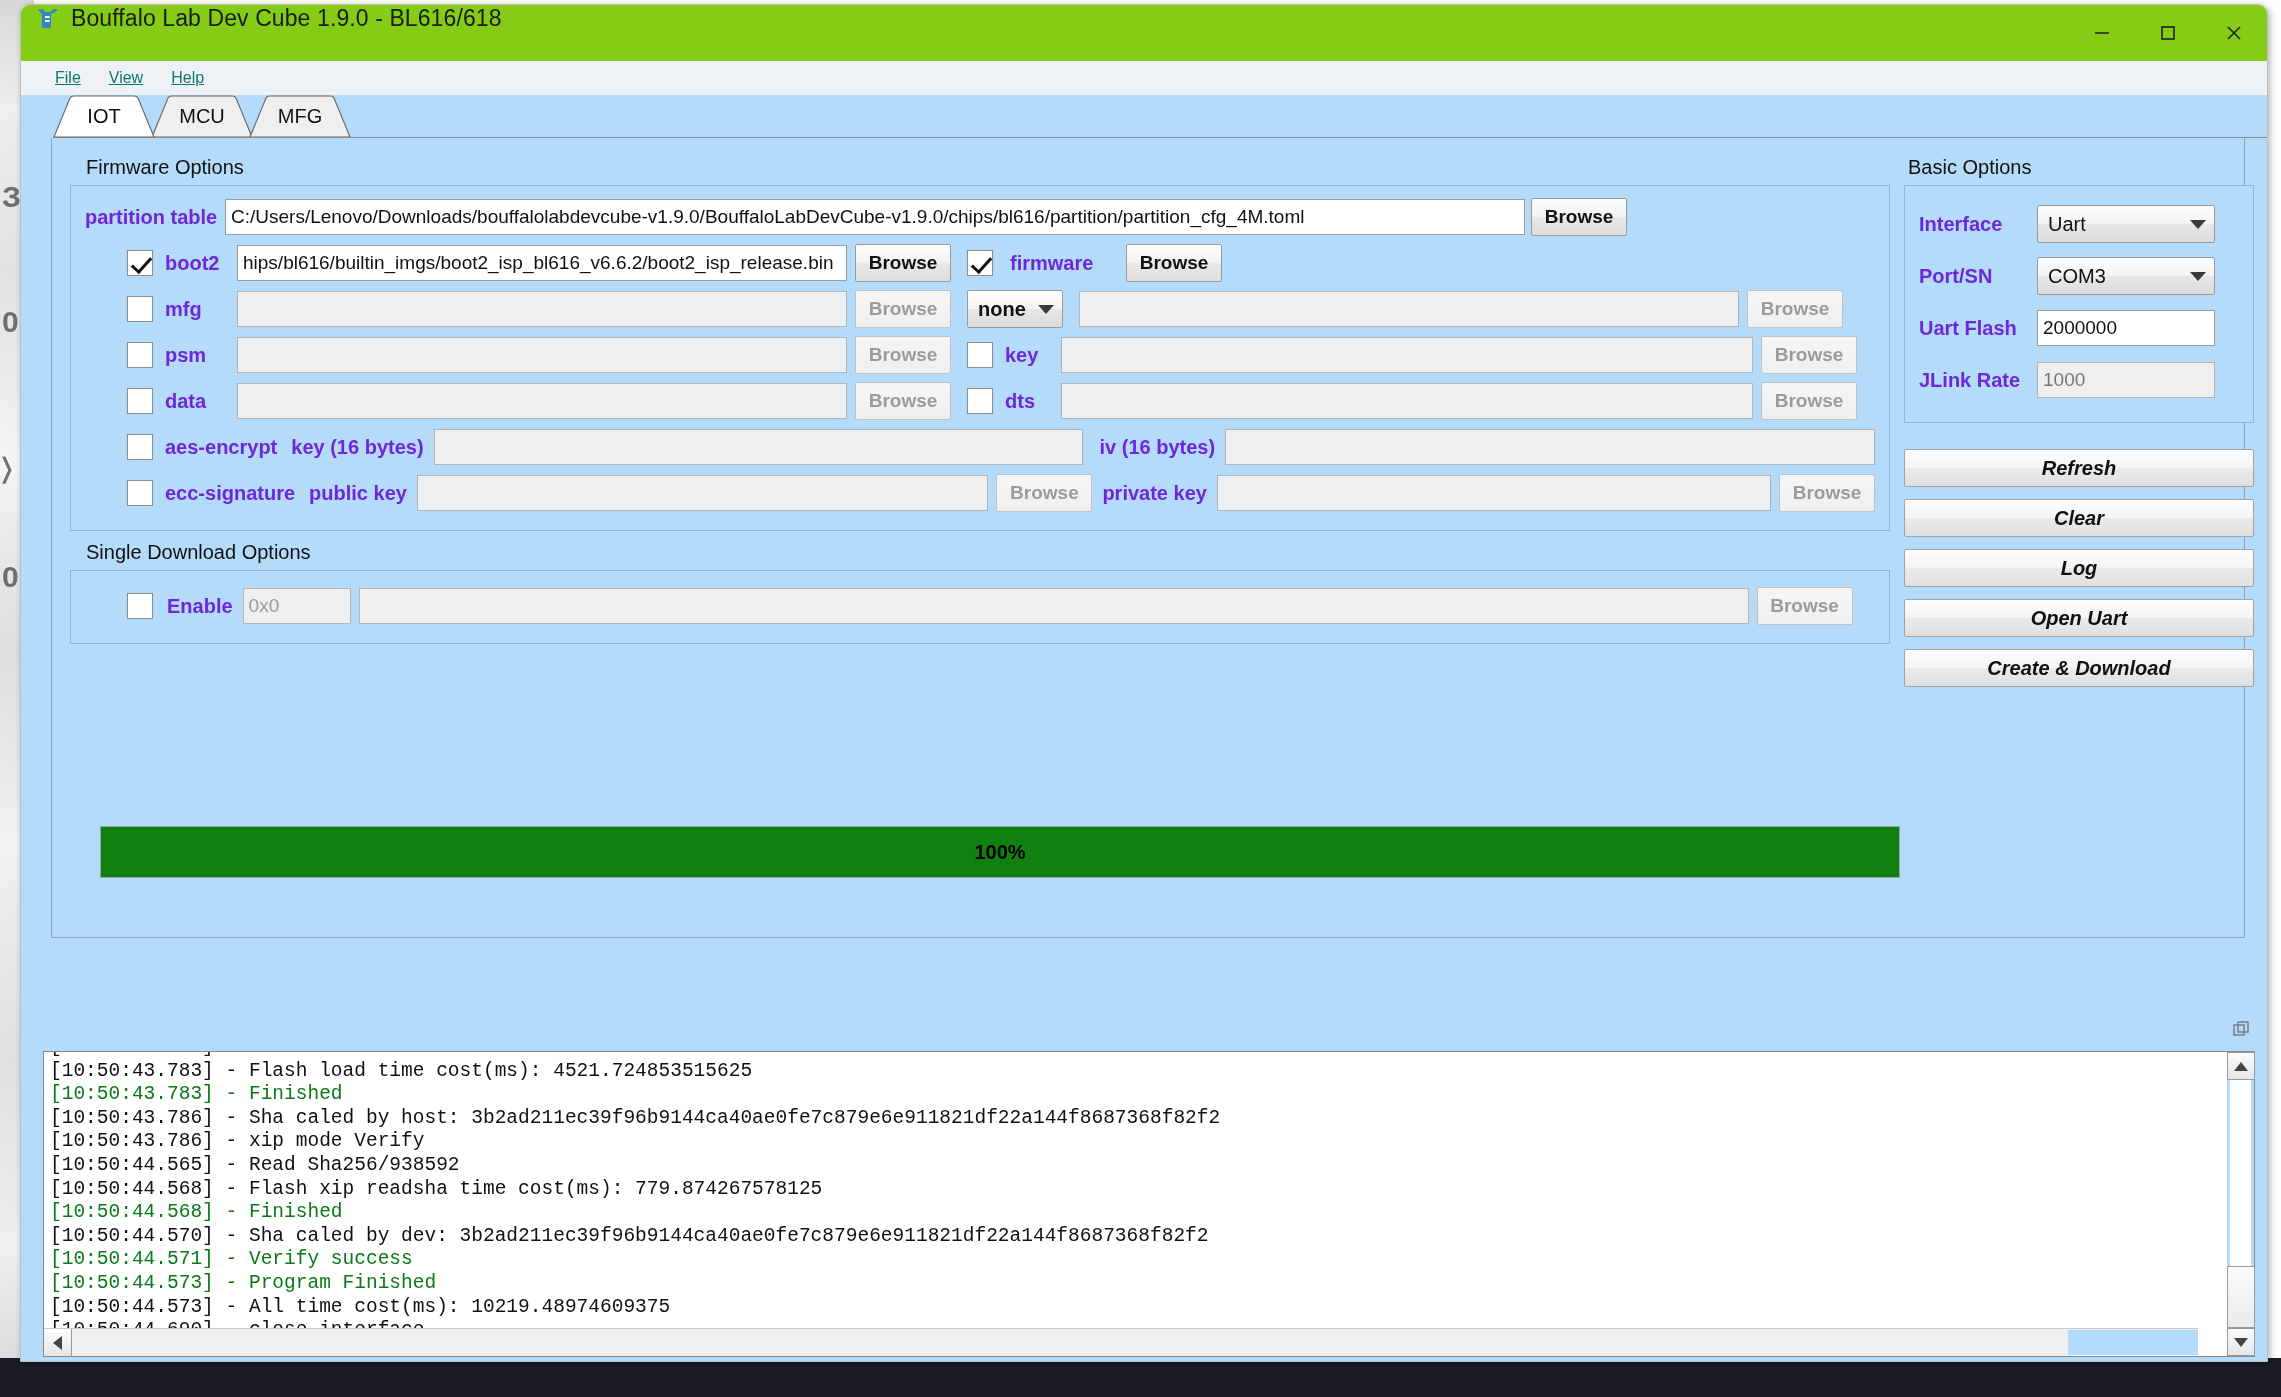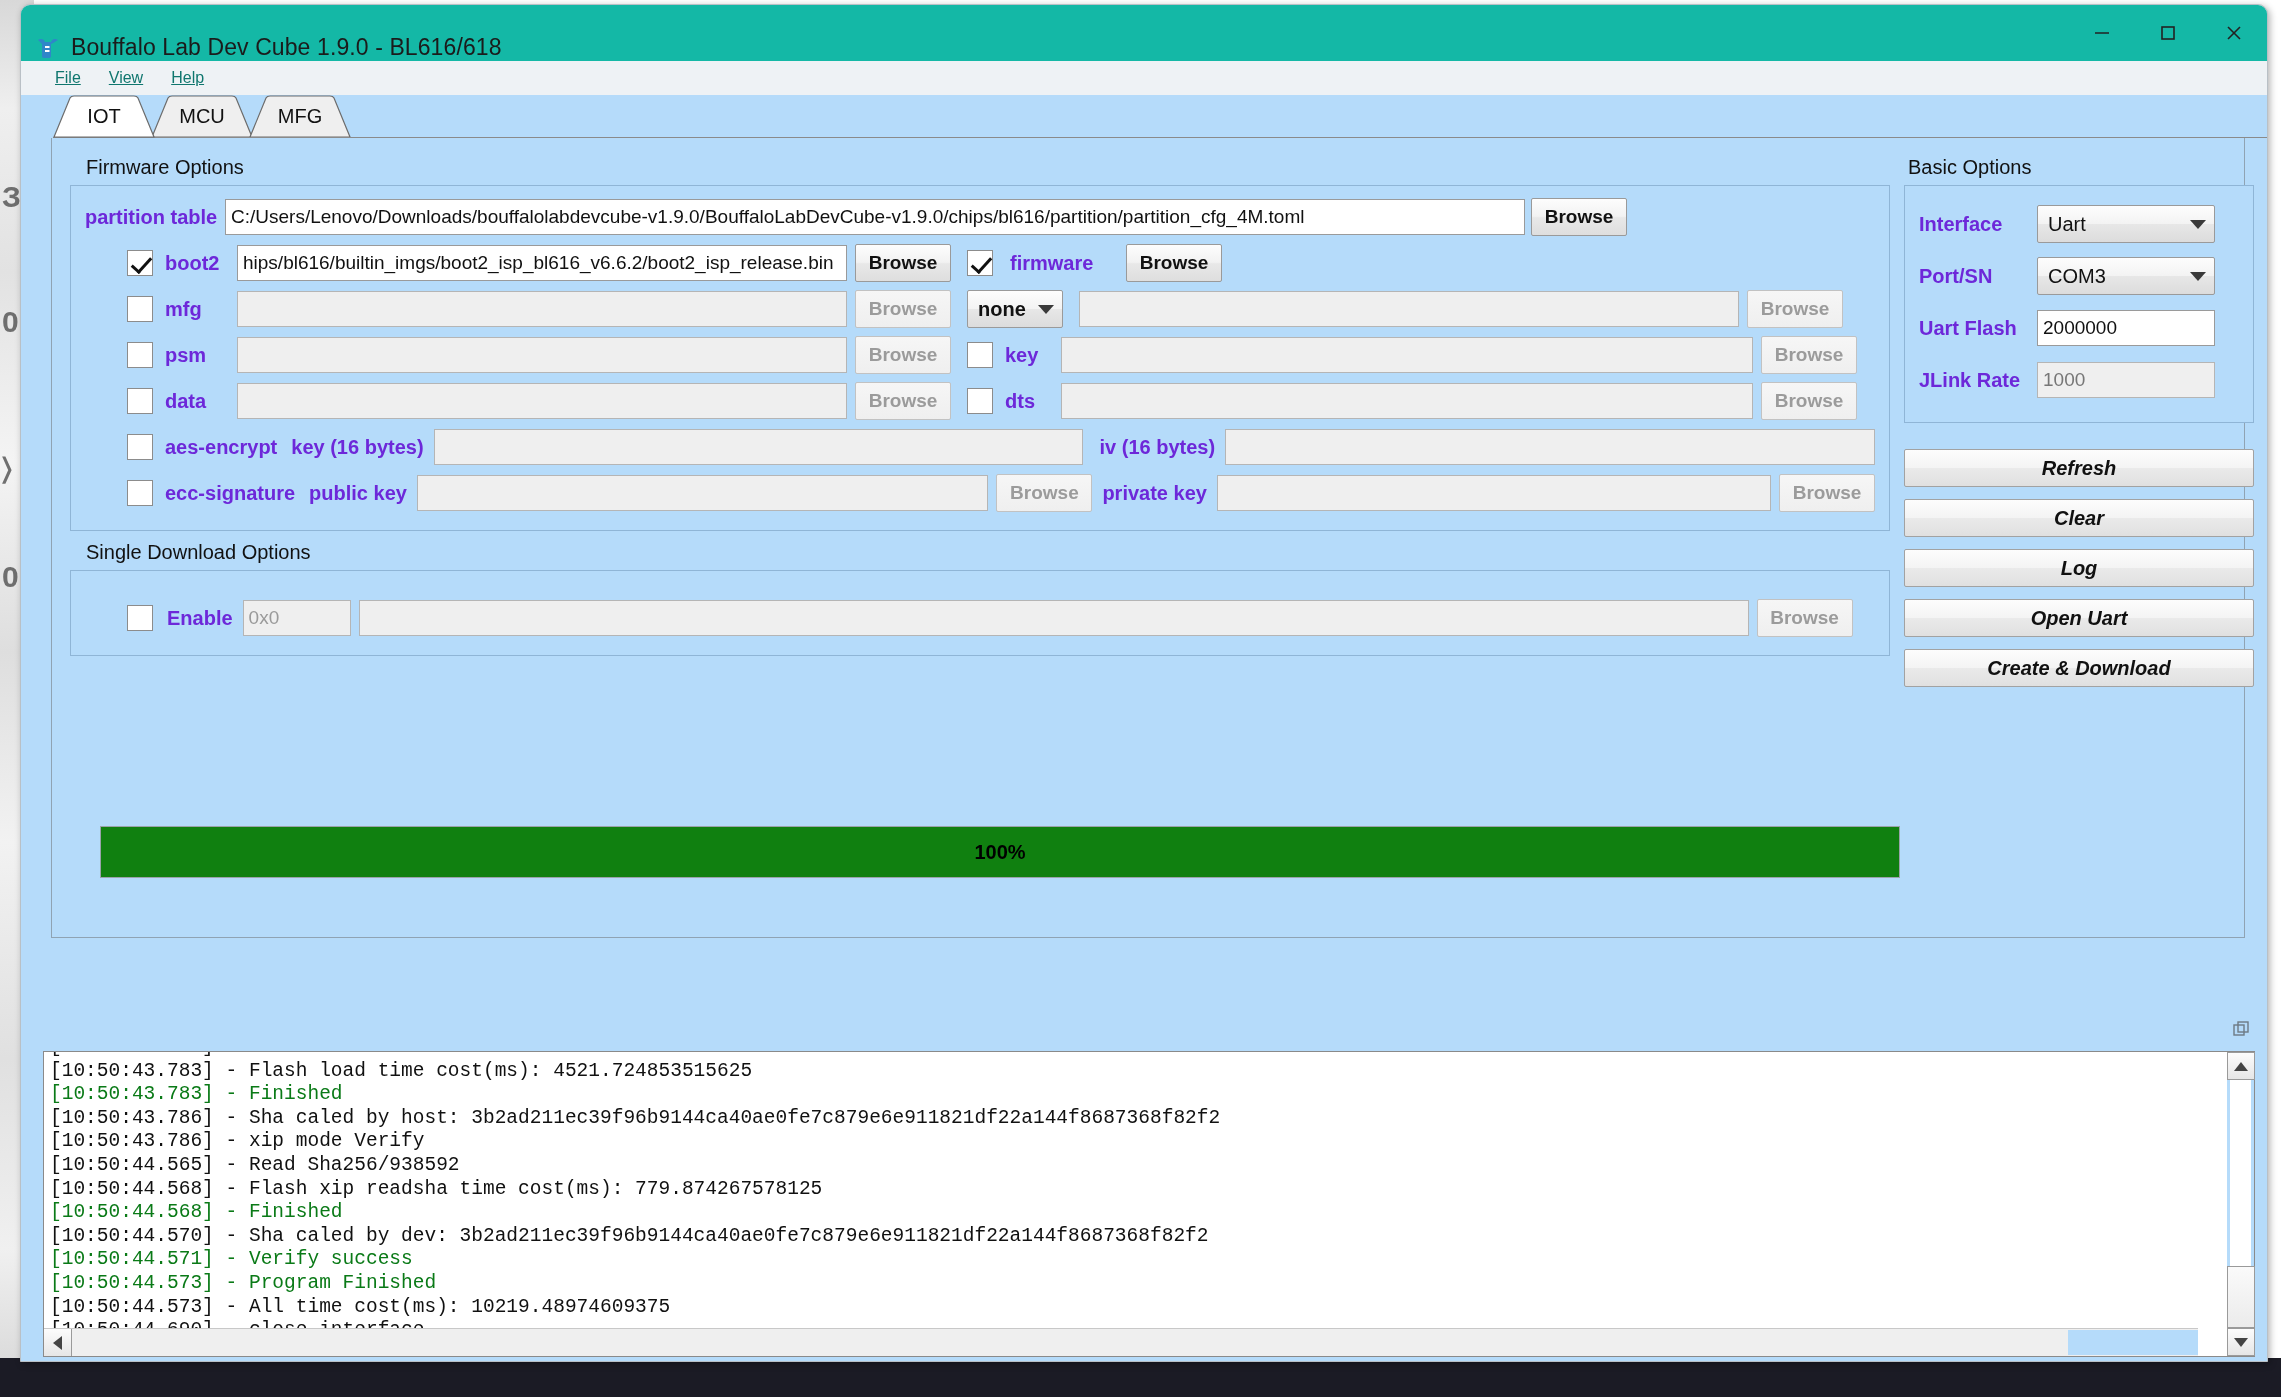--- a/index.html
+++ b/index.html
@@ -35,22 +35,22 @@
   #window {
     position: absolute; left: 20px; top: 4px;
     width: 2248px; height: 1358px;
     background: #eef2f5;
     border: 1px solid #b9c0c6;
     border-radius: 10px 10px 0 0;
     box-shadow: 2px 2px 7px rgba(0,0,0,.30);
     overflow: hidden;
   }
   .titlebar {
-    position: relative; height: 56px; background: #14b8a6;
-    display: flex; align-items: flex-end;
+    position: relative; height: 56px; background: #84cc16;
+    display: flex; align-items: flex-start;
   }
   .app-icon {
     width: 26px; height: 26px; margin-left: 14px; margin-right: 10px;
     position: relative; flex: none;
   }
   .app-icon svg { display:block; }
   .title-text {
     font-size: 23px; color: #1b1b1b; letter-spacing: .1px;
     white-space: nowrap;
   }
@@ -402,21 +402,21 @@
               <input class="tf dis" style="margin-left: 10px; width: 590px;" disabled="" value="">
               <button class="br dis" style="margin-left:8px;" disabled="">Browse</button>
               <span class="lbl-b" style="margin-left:10px;">private key</span>
               <input class="tf dis" style="margin-left: 10px; width: 572px;" disabled="" value="">
               <button class="br dis" style="margin-left:8px;" disabled="">Browse</button>
             </div>
 
           </div>
 
           <div class="group-title">Single Download Options</div>
-          <div class="group-box" style="padding:24px 14px 14px 14px;">
+          <div class="group-box" style="padding:12px 14px 14px 14px;">
             <div class="row">
               <div class="cb" style="margin-left:42px;"></div>
               <span class="lbl-b" style="margin-left:14px;">Enable</span>
               <input class="tf dis" style="margin-left: 10px; width: 108px;" disabled="" placeholder="0x0">
               <input class="tf dis" style="margin-left: 8px; width: 1390px;" disabled="" value="">
               <button class="br dis" style="margin-left:8px;" disabled="">Browse</button>
             </div>
           </div>
         </div>
 

